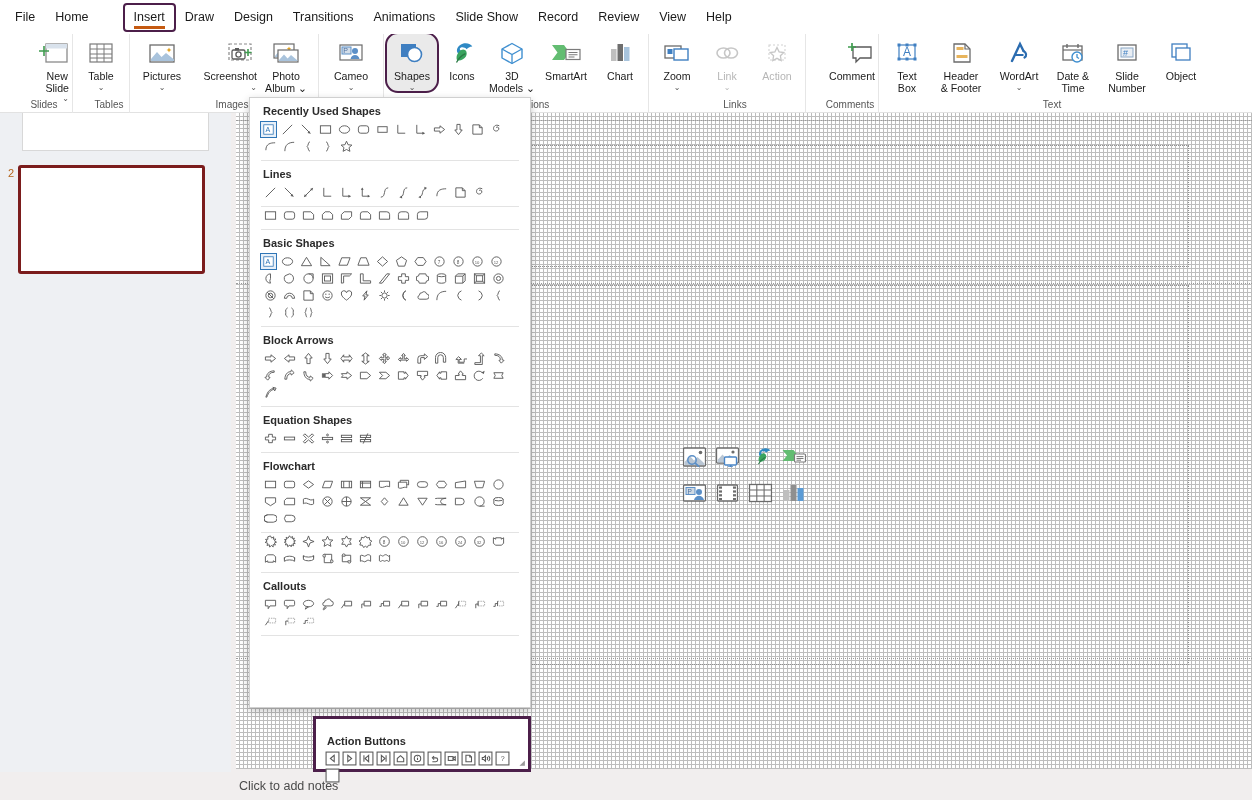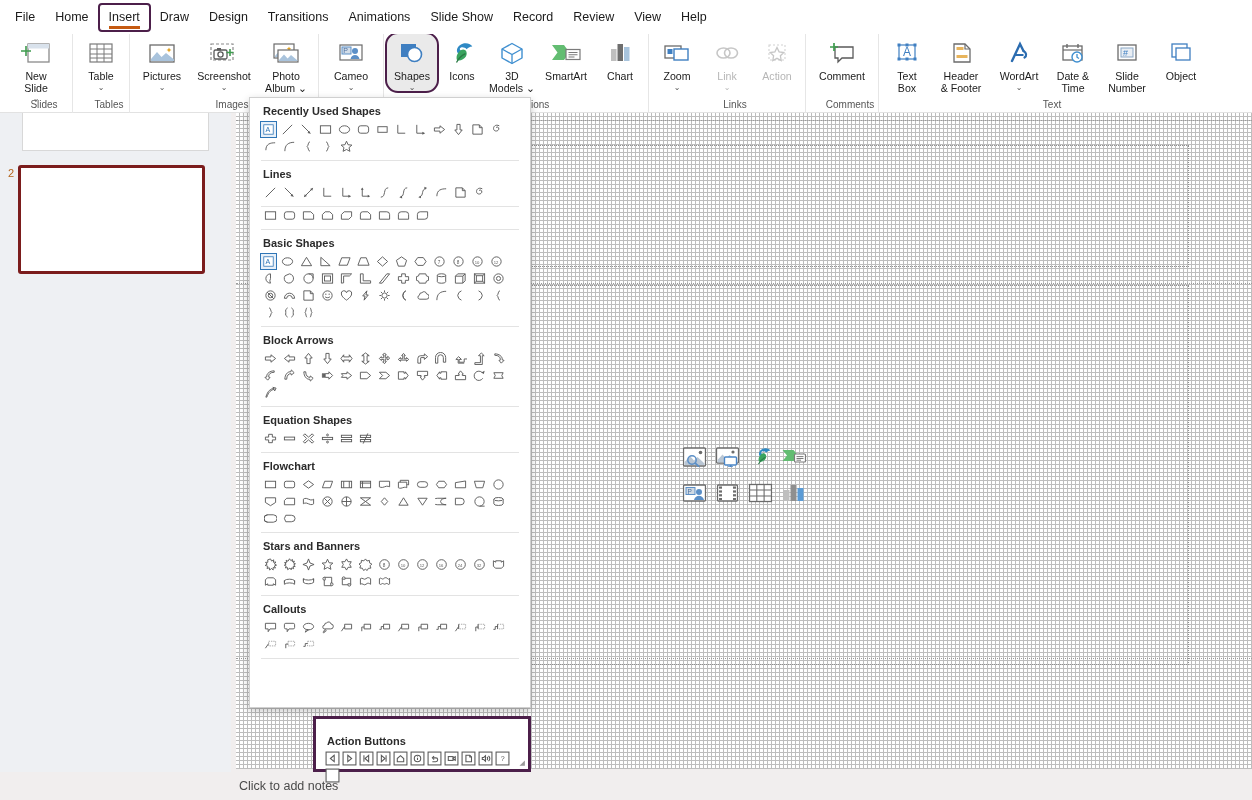--- a/index.html
+++ b/index.html
@@ -16,21 +16,21 @@
   
   .tabbar {
     position: absolute; left: 0; top: 0; width: 1252px; height: 34px;
     background: #ffffff; display: flex; align-items: center;
     padding-left: 6px; gap: 2px; z-index: 5;
   }
   .tab {
     font-size: 12.5px; color: #1b1b1b; padding: 5px 9px 6px 9px;
     white-space: nowrap; position: relative; border-radius: 3px; cursor: default;
   }
-  .tab.active { font-weight: 400; }
+  .tab.active { font-weight: 400; margin-left: 25px; }
   .tab.active .tab-underline {
     position: absolute; left: 9px; right: 9px; bottom: 1px; height: 2.4px;
     background: #c55a11;
   }
   .tab.highlighted {
     outline: 2px solid #4c1f4a; outline-offset: 0px; border-radius: 2px;
   }
 
   
   .ribbon {
@@ -42,21 +42,21 @@
             align-items: center; padding: 0 3px; }
   .rgroup + .rgroup { border-left: 1px solid #e6e6e6; }
   .rgroup .gitems { display: flex; align-items: flex-start; height: 64px; }
   .glabel { font-size: 10px; color: #555; text-align: center;
             width: 100%; position: absolute; bottom: 3px; left: 8px; }
   .ritem {
     width: 50px; display: flex; flex-direction: column; align-items: center;
     padding-top: 5px; cursor: default; position: relative; border-radius: 3px;
   }
   .ritem.wide { width: 58px; }
-  .ritem.xwide { width: 66px; }
+  .ritem.xwide { width: 66px; align-items: flex-end; }
   .ritem .ico { height: 30px; display: flex; align-items: center; justify-content: center; }
   .ritem .lbl {
     font-size: 10.6px; color: #1b1b1b; text-align: center; line-height: 11.5px;
     margin-top: 2px; word-wrap: break-word;
   }
   .ritem .car { font-size: 8px; color: #555; line-height: 7px; margin-top: 1px; }
   .ritem.disabled .lbl, .ritem.disabled .car { color: #b6b6b6; text-align: right; }
   .ritem.disabled .ico { opacity: .38; }
   .ritem.sel {
     background: #eaeaea; outline: 2.5px solid #4c1f4a; border-radius: 11px;
@@ -1338,21 +1338,20 @@
           </div>
           <div class="dd-cell">
             <svg width="13" height="13" viewBox="0 0 14 14">
               <path d="M3 3.5h6a4 3.5 0 010 7H3l-1.5-3.5z" fill="#ffffff" stroke="#5a5a5a" stroke-width="1"></path>
             </svg>
           </div>
         </div>
       </div>
       <div class="dd-rule"></div>
       <div class="dd-sec">
-        <div class="dd-hdr">Stars and Banners</div>
         <div class="dd-grid">
           <div class="dd-cell">
             <svg width="13" height="13" viewBox="0 0 14 14">
               <path d="M7 1l1.2 2.3L10.5 2l-.4 2.6 2.7-.3-1.6 2.1 2.3 1.3-2.4.9 1.3 2.2-2.6-.5.1 2.6-2-1.7-1.8 1.9-.4-2.6-2.5.8.9-2.4L1.2 8l2.2-1.4-1.8-1.9 2.6-.1L4 2z" fill="#ffffff" stroke="#5a5a5a" stroke-width="1"></path>
             </svg>
           </div>
           <div class="dd-cell">
             <svg width="13" height="13" viewBox="0 0 14 14">
               <path d="M7 .8l1.4 2 1.8-1.2-.2 2.3 2.3-.5-1.1 2 2.2.8-1.9 1.3 1.7 1.6-2.3.2.6 2.3-2-1.1-.7 2.2-1.3-1.9L5 12.6l-.2-2.3-2.3.4 1-2-2.1-.9 2-1.3L1.6 5l2.3-.3L3.4 2.4l2 1.1z" fill="#ffffff" stroke="#5a5a5a" stroke-width="1"></path>
             </svg>

